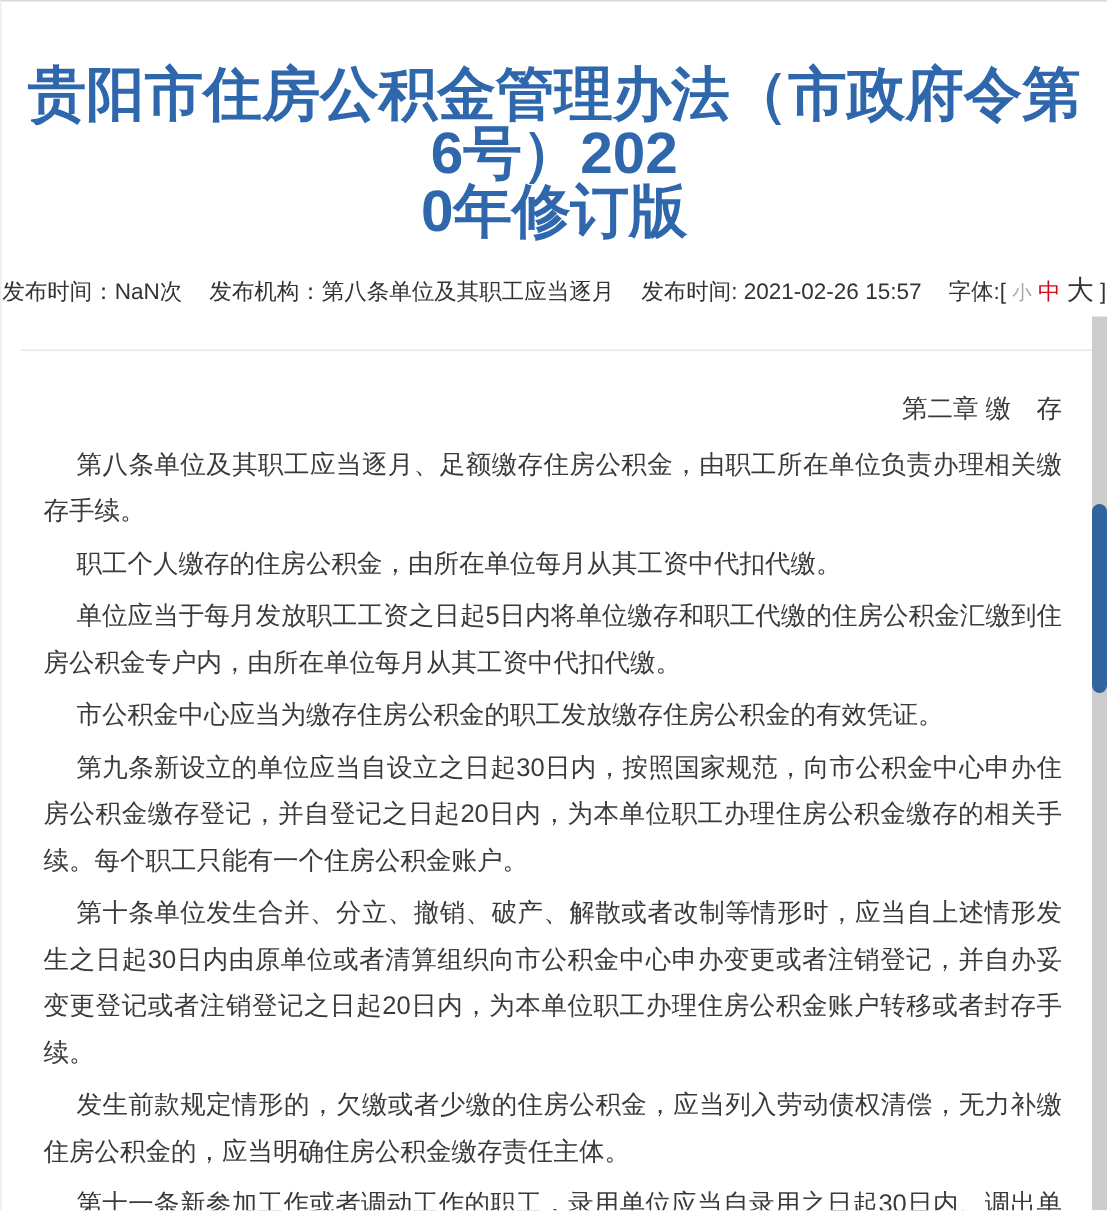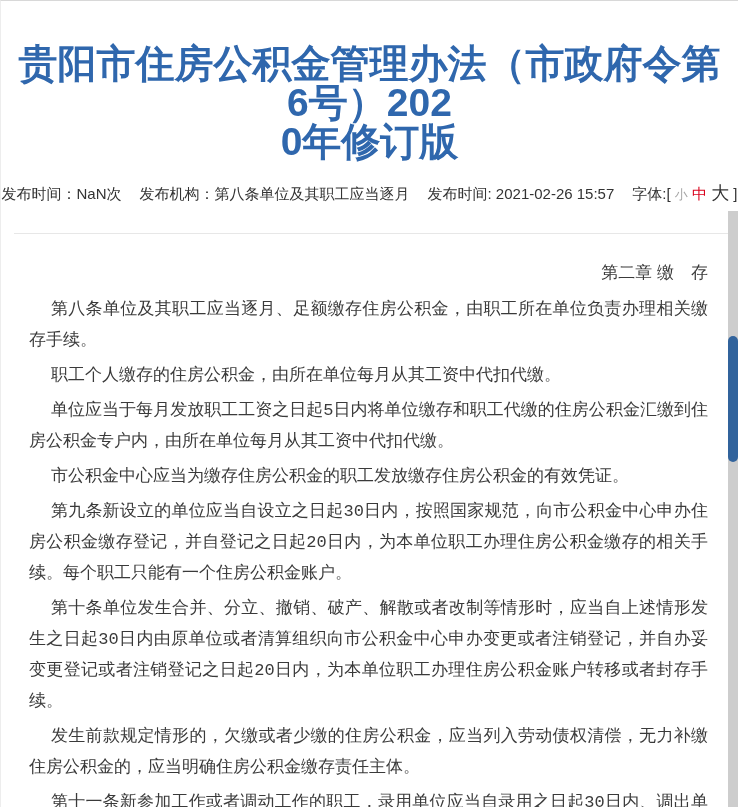--- a/index.html
+++ b/index.html
@@ -51,21 +51,20 @@
   .chapter-heading {
     text-align: right;
     line-height: 31px;
     margin: 0 0 6px 0;
   }
   .content p {
     margin: 0 0 4px 0;
     line-height: 31px;
     text-indent: 22px;
     text-align: justify;
-    font-family: Liberation Mono, monospace;
   }
   .sb-track {
     position: absolute;
     top: 210px;
     right: 0;
     bottom: 0;
     width: 10px;
     background: #cdcdcd;
   }
   .sb-thumb {

